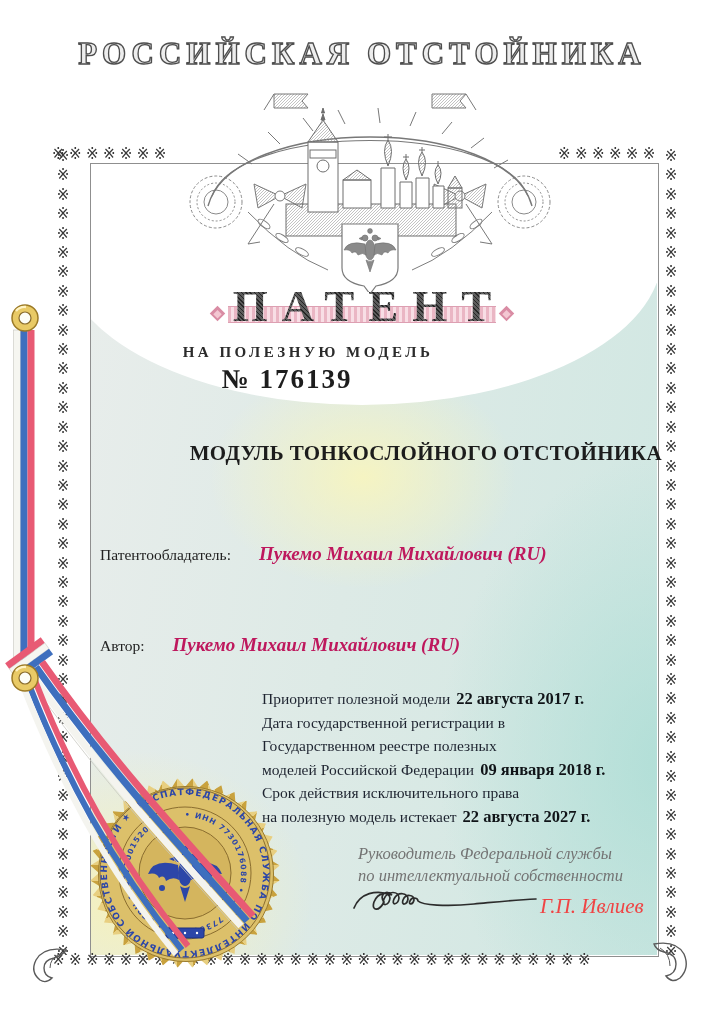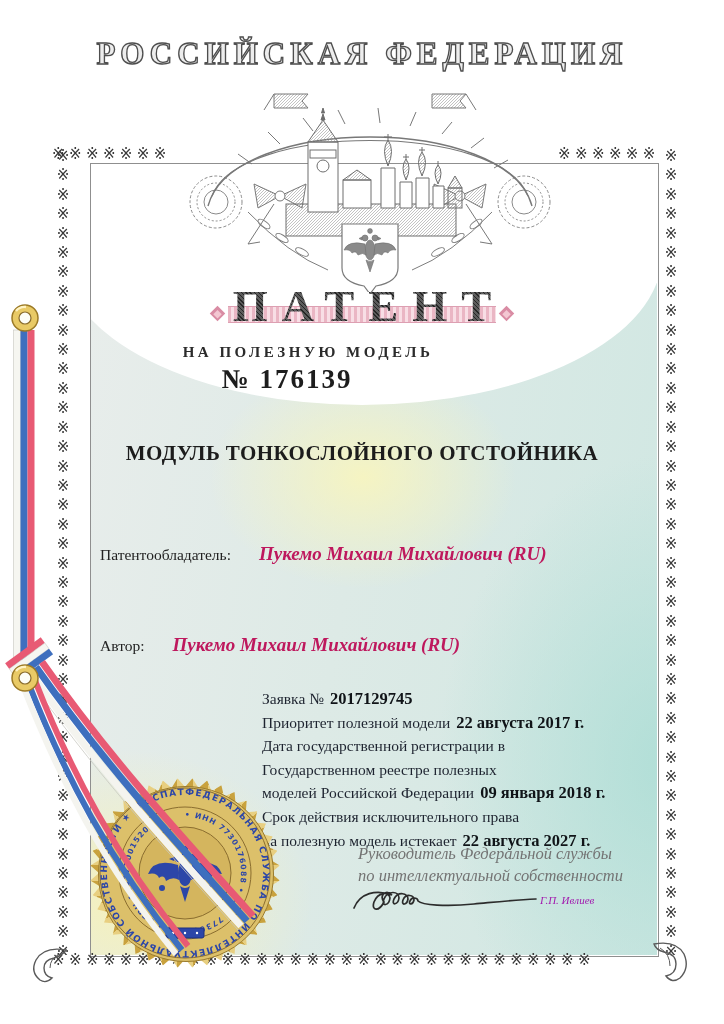--- a/index.html
+++ b/index.html
@@ -35,32 +35,32 @@
   #patentWord{position:relative;display:inline-block;font-weight:bold;font-size:45px;line-height:48px;
     letter-spacing:14px;color:#3b3b3b;padding-left:14px;}
   @supports (-webkit-background-clip:text){
     #patentWord{background-image:repeating-linear-gradient(45deg,#262626 0 1px,#5d5d5d 1px 3px);
       -webkit-background-clip:text;background-clip:text;color:transparent;}}
   #subtitle{position:absolute;left:0;top:344px;width:616px;text-align:center;
     font-weight:bold;font-size:15px;letter-spacing:3.5px;color:#2b2b2b;}
   #number{position:absolute;left:0;top:364px;width:574px;text-align:center;
     font-weight:bold;font-size:27px;letter-spacing:2px;color:#1d1d1d;}
   
-  #inventionTitle{position:absolute;left:62px;top:441px;width:600px;text-align:center;
+  #inventionTitle{position:absolute;left:62px;top:441px;width:600px;text-align:right;
     font-weight:bold;font-size:21px;letter-spacing:.4px;color:#1c1c1c;}
   .personRow{position:absolute;left:100px;display:flex;align-items:baseline;gap:28px;}
   .personLabel{font-size:15.5px;color:#222;}
   .personName{font-weight:bold;font-style:italic;font-size:19px;color:#be185d;}
   #holderRow{top:543px;} #authorRow{top:634px;}
   #details{position:absolute;left:262px;top:687px;font-size:15.5px;color:#1e2430;line-height:23.6px;}
   #details .b{font-weight:bold;font-size:16.5px;color:#101418;margin-left:6px;}
   #sigTitle{position:absolute;left:358px;top:843px;font-style:italic;font-size:16.5px;
     line-height:22px;color:#737373;}
   #sigSvg{position:absolute;left:350px;top:884px;width:192px;height:40px;}
-  #sigName{position:absolute;left:540px;top:894px;font-style:italic;font-size:11px;color:#a21caf;}
+  #sigName{position:absolute;left:540px;top:894px;font-style:italic;font-size:21px;color:#ef4444;}
   
   #seal{position:absolute;left:90px;top:778px;width:190px;height:190px;z-index:30;}
   #sunburst{position:absolute;left:0;top:0;width:190px;height:190px;border-radius:50%;
     background:repeating-conic-gradient(#c9a23e 0 5deg,#e8cf80 5deg 10deg);}
   #sealRing{position:absolute;left:8px;top:8px;width:174px;height:174px;border-radius:50%;
     background:#dcc06a;border:1px solid #9a7b2e;}
   #sealSvg{position:absolute;left:0;top:0;width:190px;height:190px;}
   
   #ribbons{position:absolute;left:0;top:0;width:724px;height:1024px;z-index:40;pointer-events:none;}
   .cornerLeaf{position:absolute;z-index:6;}
@@ -83,21 +83,21 @@
 
   <svg class="cornerLeaf" style="left:26px;top:942px;" width="46" height="46" viewBox="0 0 46 46">
     <path d="M40 8 Q18 4 10 18 Q4 30 14 38 Q20 42 26 36 Q18 34 18 26 Q18 18 28 16 Q36 14 40 8Z" fill="none" stroke="#5a5a5a" stroke-width="1.4"></path>
     <path d="M34 12 Q24 16 24 26" fill="none" stroke="#5a5a5a" stroke-width="1"></path>
   </svg>
   <svg class="cornerLeaf" style="left:648px;top:938px;" width="46" height="50" viewBox="0 0 46 50">
     <path d="M6 6 Q28 2 36 16 Q42 30 32 40 Q24 46 18 38 Q28 36 28 26 Q28 16 16 14 Q8 12 6 6Z" fill="none" stroke="#5a5a5a" stroke-width="1.4"></path>
     <path d="M12 10 Q22 16 22 28" fill="none" stroke="#5a5a5a" stroke-width="1"></path>
   </svg>
 
-  <div id="country">РОССИЙСКАЯ ФЕДЕРАЦИЯ</div>
+  <div id="country">РОССИЙСКАЯ ОТСТОЙНИКА</div>
 
   <svg id="engraving" viewBox="0 0 384 208">
     <defs>
       <pattern id="hatch" width="3" height="3" patternUnits="userSpaceOnUse">
         <path d="M0 3 L3 0" stroke="#9a9a9a" stroke-width="0.6"></path>
       </pattern>
     </defs>
 
     <g stroke="#8a8a8a" fill="none">
       <circle cx="38" cy="118" r="26" stroke-dasharray="3 2"></circle>
@@ -187,21 +187,20 @@
   <div class="personRow" id="holderRow">
     <span class="personLabel">Патентообладатель:</span>
     <span class="personName">Пукемо Михаил Михайлович (RU)</span>
   </div>
   <div class="personRow" id="authorRow">
     <span class="personLabel">Автор:</span>
     <span class="personName">Пукемо Михаил Михайлович (RU)</span>
   </div>
 
   <div id="details">
-    <div><span>Заявка №</span><span class="b">2017129745</span></div>
     <div><span>Приоритет полезной модели</span><span class="b">22 августа 2017 г.</span></div>
     <div>Дата государственной регистрации в</div>
     <div>Государственном реестре полезных</div>
     <div><span>моделей Российской Федерации</span><span class="b">09 января 2018 г.</span></div>
     <div>Срок действия исключительного права</div>
     <div><span>на полезную модель истекает</span><span class="b">22 августа 2027 г.</span></div>
   </div>
 
   <div id="sigTitle">
     <div>Руководитель Федеральной службы</div>

